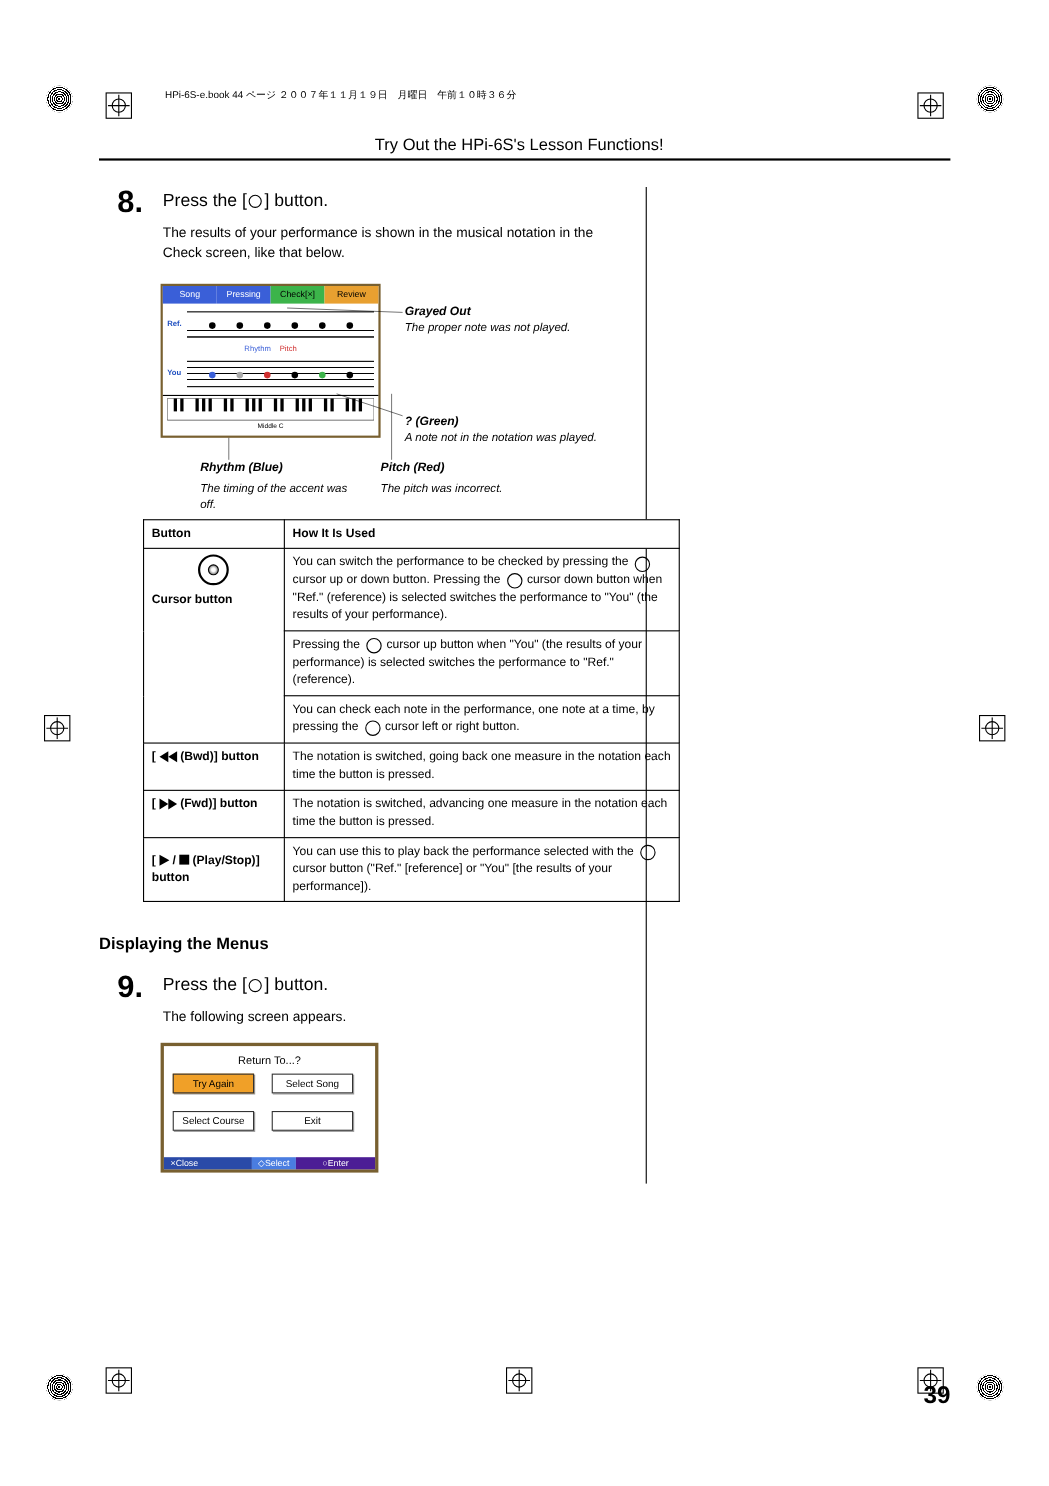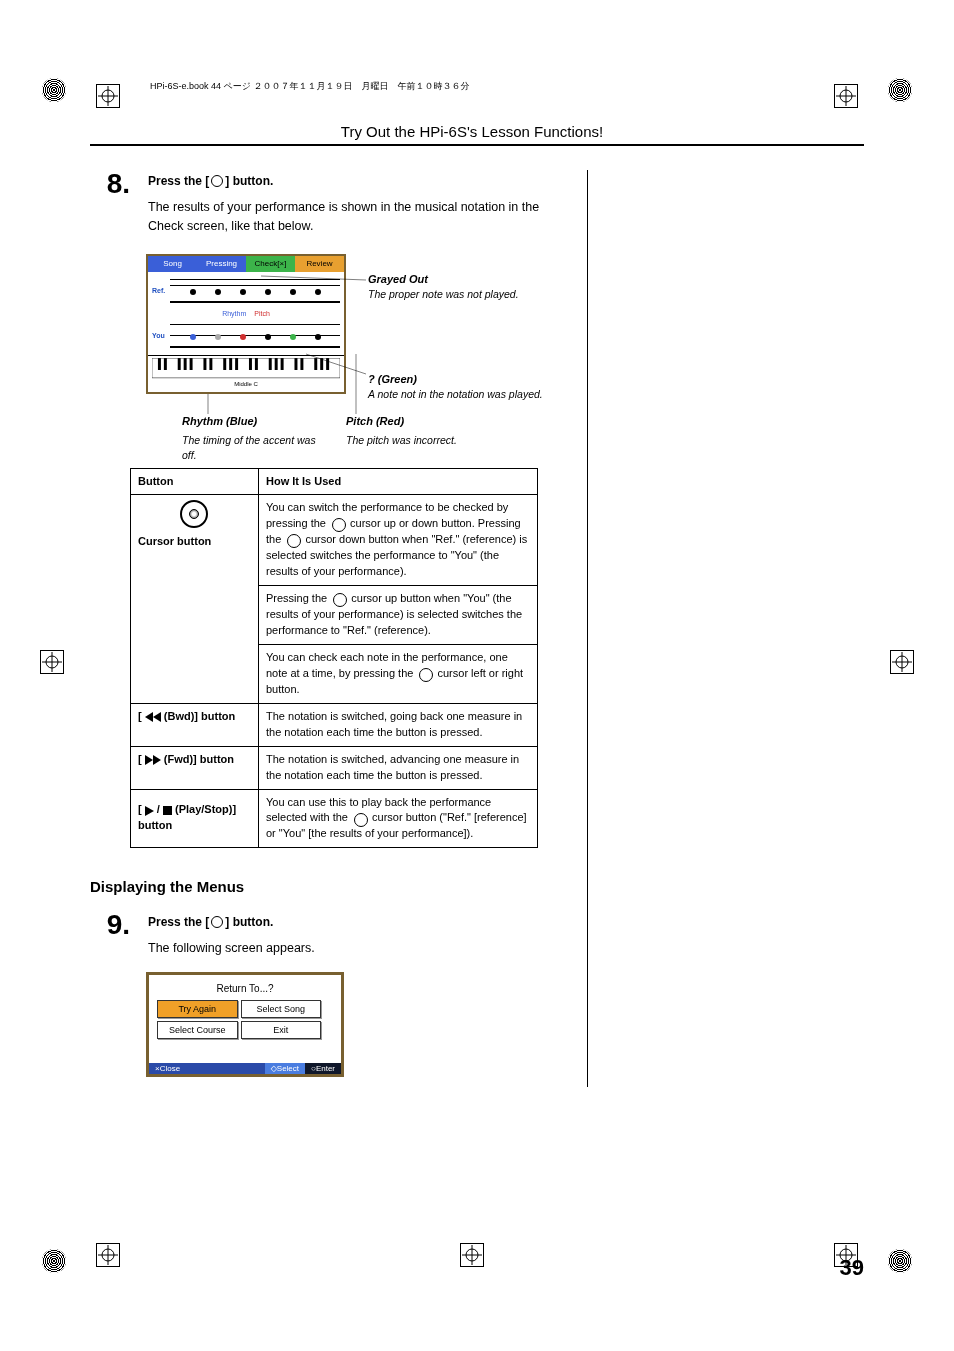--- a/index.html
+++ b/index.html
@@ -75,22 +75,22 @@
     text-align: right;
     padding-right: 18px;
     line-height: 1;
   }
   .step-body {
     flex: 1;
     font-size: 12.5px;
     padding-top: 4px;
   }
   .step-instruction {
-    font-weight: bold;
-    font-size: 12px;
+    font-weight: normal;
+    font-size: 16px;
     margin-bottom: 10px;
     display: flex;
     align-items: center;
     flex-wrap: wrap;
     gap: 2px;
   }
   .step-text { font-size: 12.5px; line-height: 1.5; padding-right: 10px; }
   .circle-icon {
     display: inline-block;
     width: 12px;
@@ -163,21 +163,21 @@
     position: absolute;
     font-size: 10.5px;
     line-height: 1.4;
     font-style: italic;
   }
   .annot-title { font-weight: bold; font-size: 11px; }
   table.button-table {
     margin: 14px 0 0 40px;
     border-collapse: collapse;
     font-size: 11px;
-    width: 408px;
+    width: 488px;
   }
   table.button-table th, table.button-table td {
     border: 0.5px solid #000;
     padding: 5px 7px;
     text-align: left;
     vertical-align: top;
     line-height: 1.45;
   }
   table.button-table th {
     font-weight: bold;
@@ -249,41 +249,41 @@
   .section-9-screen {
     margin: 14px 0 0 56px;
     width: 198px;
     border: 3px solid #786030;
     background: #fff;
   }
   .return-title { text-align: center; font-size: 10px; padding: 8px 0 6px 0; }
   .menu-grid {
     display: grid;
     grid-template-columns: 1fr 1fr;
-    gap: 3px;
+    gap: 16px;
     padding: 0 20px 6px 8px;
   }
   .menu-btn {
     border: 1.5px solid #333;
     font-size: 9px;
     text-align: center;
     padding: 3px 0;
     background: #fff;
     box-shadow: 1px 1px 0 #999;
   }
   .menu-btn.active { background: #f0a028; }
   .menu-footer {
     margin-top: 18px;
     display: flex;
     font-size: 8px;
     color: #fff;
   }
   .menu-footer .f1 { background: #2a4aa8; padding: 1px 6px; flex: 1; }
   .menu-footer .f2 { background: #4a7de0; padding: 1px 6px; }
-  .menu-footer .f3 { background: #0f172a; padding: 1px 6px; }
+  .menu-footer .f3 { background: #4c1d95; padding: 1px 24px; }
   .page-number {
     position: absolute;
     bottom: 30px;
     right: 50px;
     font-size: 22px;
     font-weight: bold;
   }
 </style>
 </head>
 <body>

